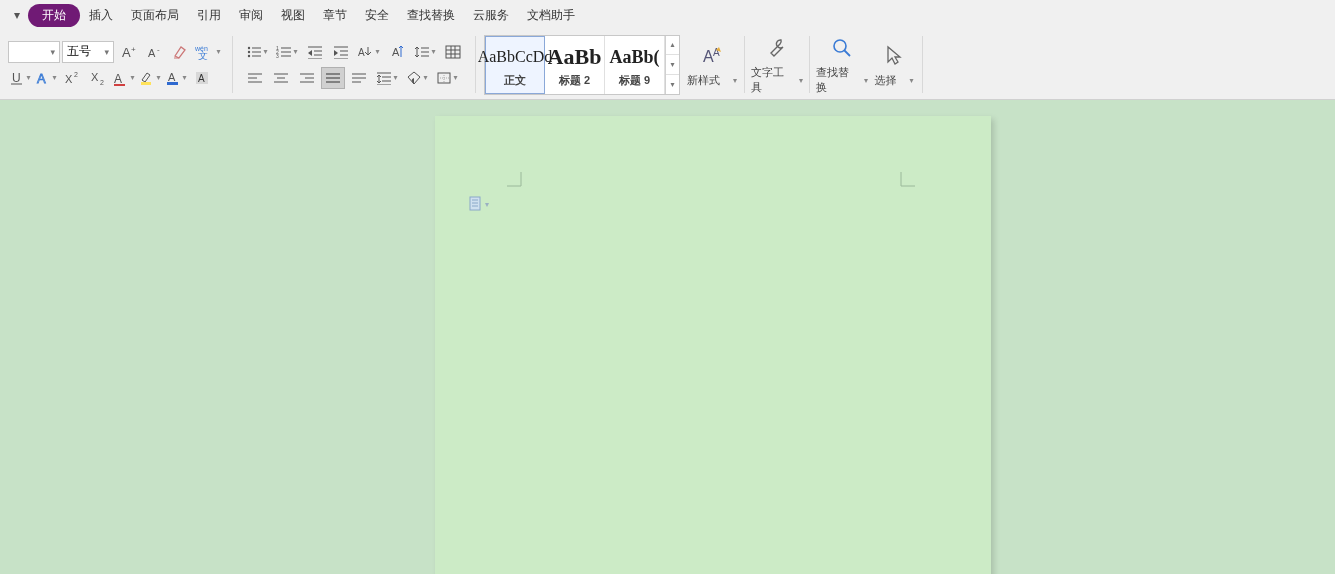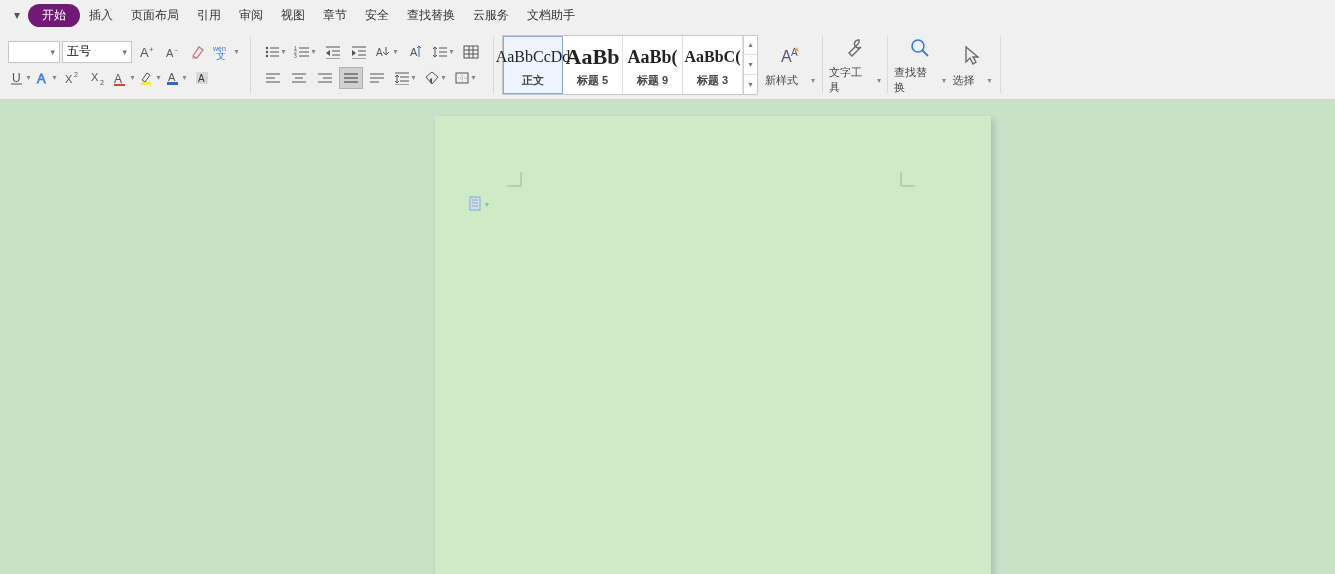--- a/index.html
+++ b/index.html
@@ -13,21 +13,21 @@
 
 
 .ribbon { background: #f0f0f0; border-bottom: 1px solid #d0d0d0; height: 70px; display: flex; align-items: stretch; padding-left: 2px; }
 .group { display: flex; flex-direction: column; justify-content: center; padding: 2px 6px; }
 .group-rows { display: flex; flex-direction: column; gap: 4px; }
 .row { display: flex; align-items: center; gap: 2px; }
 .sep { width: 1px; background: #d8d8d8; margin: 6px 4px; }
 
 .combo { height: 22px; border: 1px solid #c6c6c6; background: #fff; font-size: 12px; display: flex; align-items: center; padding: 0 4px; }
 .combo.font-name { width: 52px; justify-content: flex-end; }
-.combo.font-size { width: 70px; justify-content: space-between; }
+.combo.font-size { width: 52px; justify-content: space-between; }
 .combo .dd { color: #777; font-size: 9px; }
 
 .ico { width: 24px; height: 22px; display: flex; align-items: center; justify-content: center; color: #555; cursor: pointer; position: relative; }
 .ico.w28 { width: 28px; }
 .ico.active { background: #d0d0d0; border: 1px solid #b0b0b0; }
 .ico .dd { font-size: 8px; color: #888; margin-left: 1px; }
 .ico svg { display: block; }
 
 
 .blue { color: #2f6ad0; }
@@ -323,29 +323,25 @@
   <div class="sep"></div>
 
   <div class="group" style="padding:0 4px;">
     <div class="styles-gallery" id="styles-host">
     <div class="style-item first">
           <div class="style-preview ">AaBbCcDd</div>
           <div class="style-label">正文</div>
         </div>
         <div class="style-item">
           <div class="style-preview bold">AaBb</div>
-          <div class="style-label">标题 5</div>
+          <div class="style-label">标题 2</div>
         </div>
         <div class="style-item">
           <div class="style-preview bold2">AaBb(</div>
           <div class="style-label">标题 9</div>
-        </div>
-        <div class="style-item">
-          <div class="style-preview bold3">AaBbC(</div>
-          <div class="style-label">标题 3</div>
         </div>
         <div class="styles-spinner">
           <div>▴</div>
           <div>▾</div>
           <div>▾</div>
         </div>
       </div>
   </div>
 
   <div class="bigbtn">

